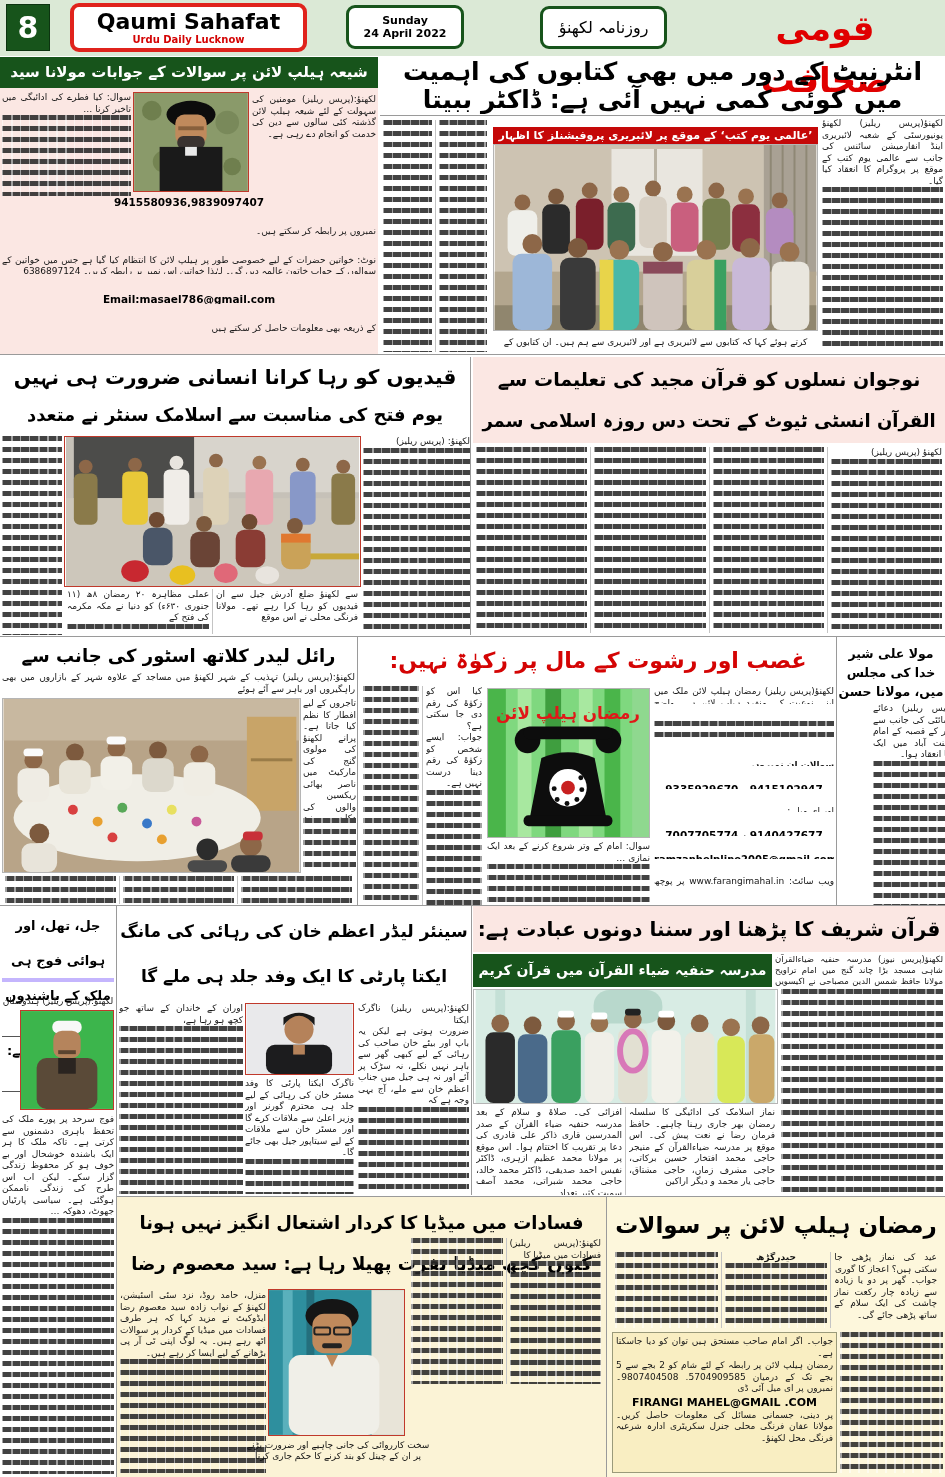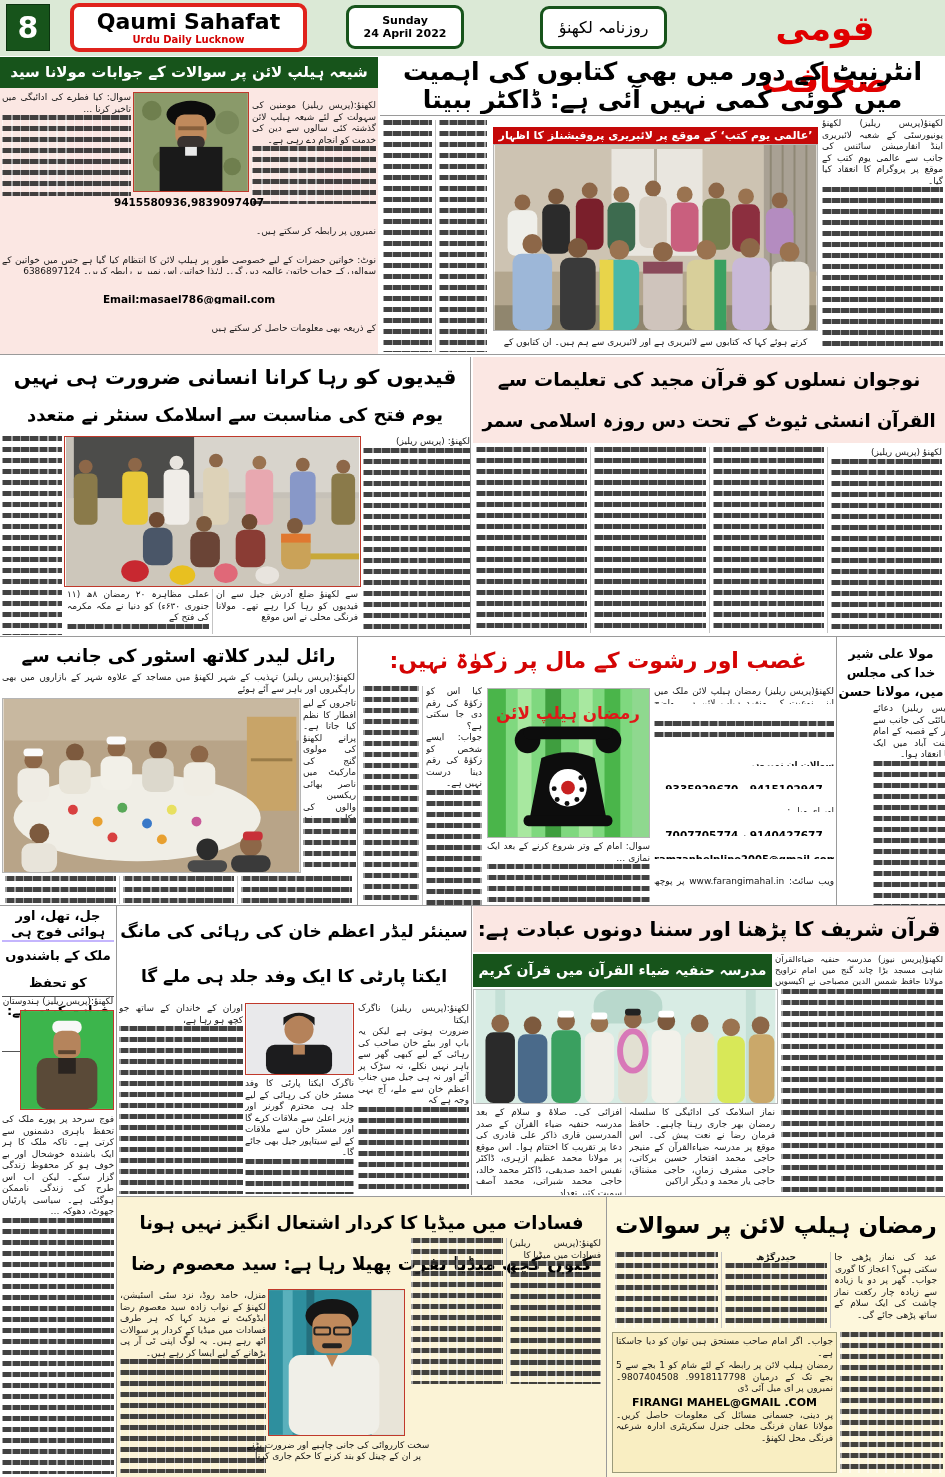--- a/index.html
+++ b/index.html
@@ -66,21 +66,21 @@
       <circle cx="30" cy="70" r="11" fill="#748452"></circle>
         <circle cx="100" cy="75" r="9" fill="#6f7f4e"></circle>
       <ellipse cx="58" cy="22" rx="25" ry="14" fill="#0c0c0c"></ellipse>
       <rect x="42" y="22" width="32" height="31" rx="9" fill="#c08a5c"></rect>
       <rect x="45" y="34" width="26" height="4" fill="#88603c"></rect>
       <rect x="44" y="44" width="28" height="13" rx="6" fill="#3a3330"></rect>
       <rect x="26" y="55" width="64" height="45" fill="#1a1a1a"></rect>
       <rect x="52" y="55" width="12" height="9" fill="#e8e8e8"></rect>
     </svg>
 
-    <div class="abs" style="left:252px;top:12px;width:124px;height:104px;display:flex;flex-direction:column">
+    <div class="abs" style="left:252px;top:6px;width:124px;height:104px;display:flex;">
       <div class="ex">لکھنؤ:(پریس ریلیز) مومنین کی سہولت کے لئے شیعہ ہیلپ لائن گذشتہ کئی سالوں سے دین کی خدمت کو انجام دے رہی ہے۔</div>
       <div class="sim fill"></div>
     </div>
 
     <div class="abs" style="left:2px;top:4px;width:129px;height:104px;display:flex;flex-direction:column">
       <div class="ex">سوال: کیا فطرے کی ادائیگی میں تاخیر کرنا …</div>
       <div class="sim fill"></div>
     </div>
 
     <div class="abs" style="left:2px;top:108px;width:374px;height:156px;display:flex;flex-direction:column;gap:19px">
@@ -383,21 +383,21 @@
     <span>مولا علی شیر خدا کی مجلس میں، مولانا حسن علی راجانی کی شرکت</span>
   </div>
   <div class="abs" style="left:873px;top:703px;width:106px;height:202px;display:flex;flex-direction:column">
     <div class="ex">لکھنؤ:(پریس ریلیز) دعائے رجا سوسائٹی کی جانب سے مظفر نگر کے قصبہ کے امام بارگاہ جنت آباد میں ایک مجلس کا انعقاد ہوا۔</div>
     <div class="sim fill"></div>
   </div>
 
   <div class="abs rule" style="left:0;top:905px;width:945px;height:1px"></div>
 
   <div class="abs" style="left:2px;top:908px;width:112px;height:86px">
-    <div class="h" style="font-size:13px;line-height:16px;border-bottom:2px solid #c4b5fd"><span>جل، تھل، اور ہوائی فوج ہی</span></div>
+    <div class="h" style="font-size:13px;line-height:35px;border-bottom:4px solid #c4b5fd"><span>جل، تھل، اور ہوائی فوج ہی</span></div>
     <div class="h" style="font-size:13px;line-height:27px;border-bottom:1px solid #555"><span>ملک کے باشندوں کو تحفظ</span></div>
     <div class="h" style="font-size:13px;line-height:27px;border-bottom:1px solid #555"><span>فراہم کرتی ہے: محمد آفاق</span></div>
   </div>
   <div class="abs ex" style="left:2px;top:996px;width:112px;height:12px;text-align:center">لکھنؤ:(پریس ریلیز) ہندوستان کی</div>
   <svg class="abs frame-red" style="left:20px;top:1010px" width="94" height="100" viewBox="0 0 94 100">
     <rect width="94" height="100" fill="#3cb54c"></rect>
     <rect x="32" y="10" width="30" height="13" rx="6" fill="#f8f8f8"></rect>
     <rect x="33" y="20" width="28" height="28" rx="9" fill="#b5845c"></rect>
     <rect x="38" y="40" width="18" height="4" fill="#5a4430"></rect>
     <rect x="16" y="48" width="62" height="52" rx="10" fill="#5a4a38"></rect>
@@ -541,21 +541,21 @@
       <div class="cap bold">حیدرگڑھ</div>
       <div class="sim fill"></div>
     </div>
     <div class="col">
         <div class="sim fill"></div>
       </div>
   </div>
   <div class="abs" style="left:612px;top:1332px;width:225px;height:141px;background:#f9eec2;border:1px solid #9a9a7a;
               padding:3px;display:flex;flex-direction:column;gap:1px">
     <div class="ex">جواب۔ اگر امام صاحب مستحق ہیں توان کو دیا جاسکتا ہے۔</div>
-    <div class="ex">رمضان ہیلپ لائن پر رابطہ کے لئے شام کو 1 بجے سے 5 بجے تک کے درمیان 9918117798. 9807404508۔ نمبروں پر ای میل آئی ڈی</div>
+    <div class="ex">رمضان ہیلپ لائن پر رابطہ کے لئے شام کو 2 بجے سے 5 بجے تک کے درمیان 5704909585. 9807404508۔ نمبروں پر ای میل آئی ڈی</div>
     <div class="num" style="font-size:11px">FIRANGI MAHEL@GMAIL .COM</div>
     <div class="ex">پر دینی، جسمانی مسائل کی معلومات حاصل کریں۔ مولانا عفان فرنگی محلی جنرل سکریٹری ادارہ شرعیہ فرنگی محل لکھنؤ۔</div>
   </div>
   <div class="abs" style="left:840px;top:1332px;width:103px;height:141px;display:flex;flex-direction:column">
     <div class="sim f
 ill" style="flex:1"></div>
   </div>
 
 </div>
 

